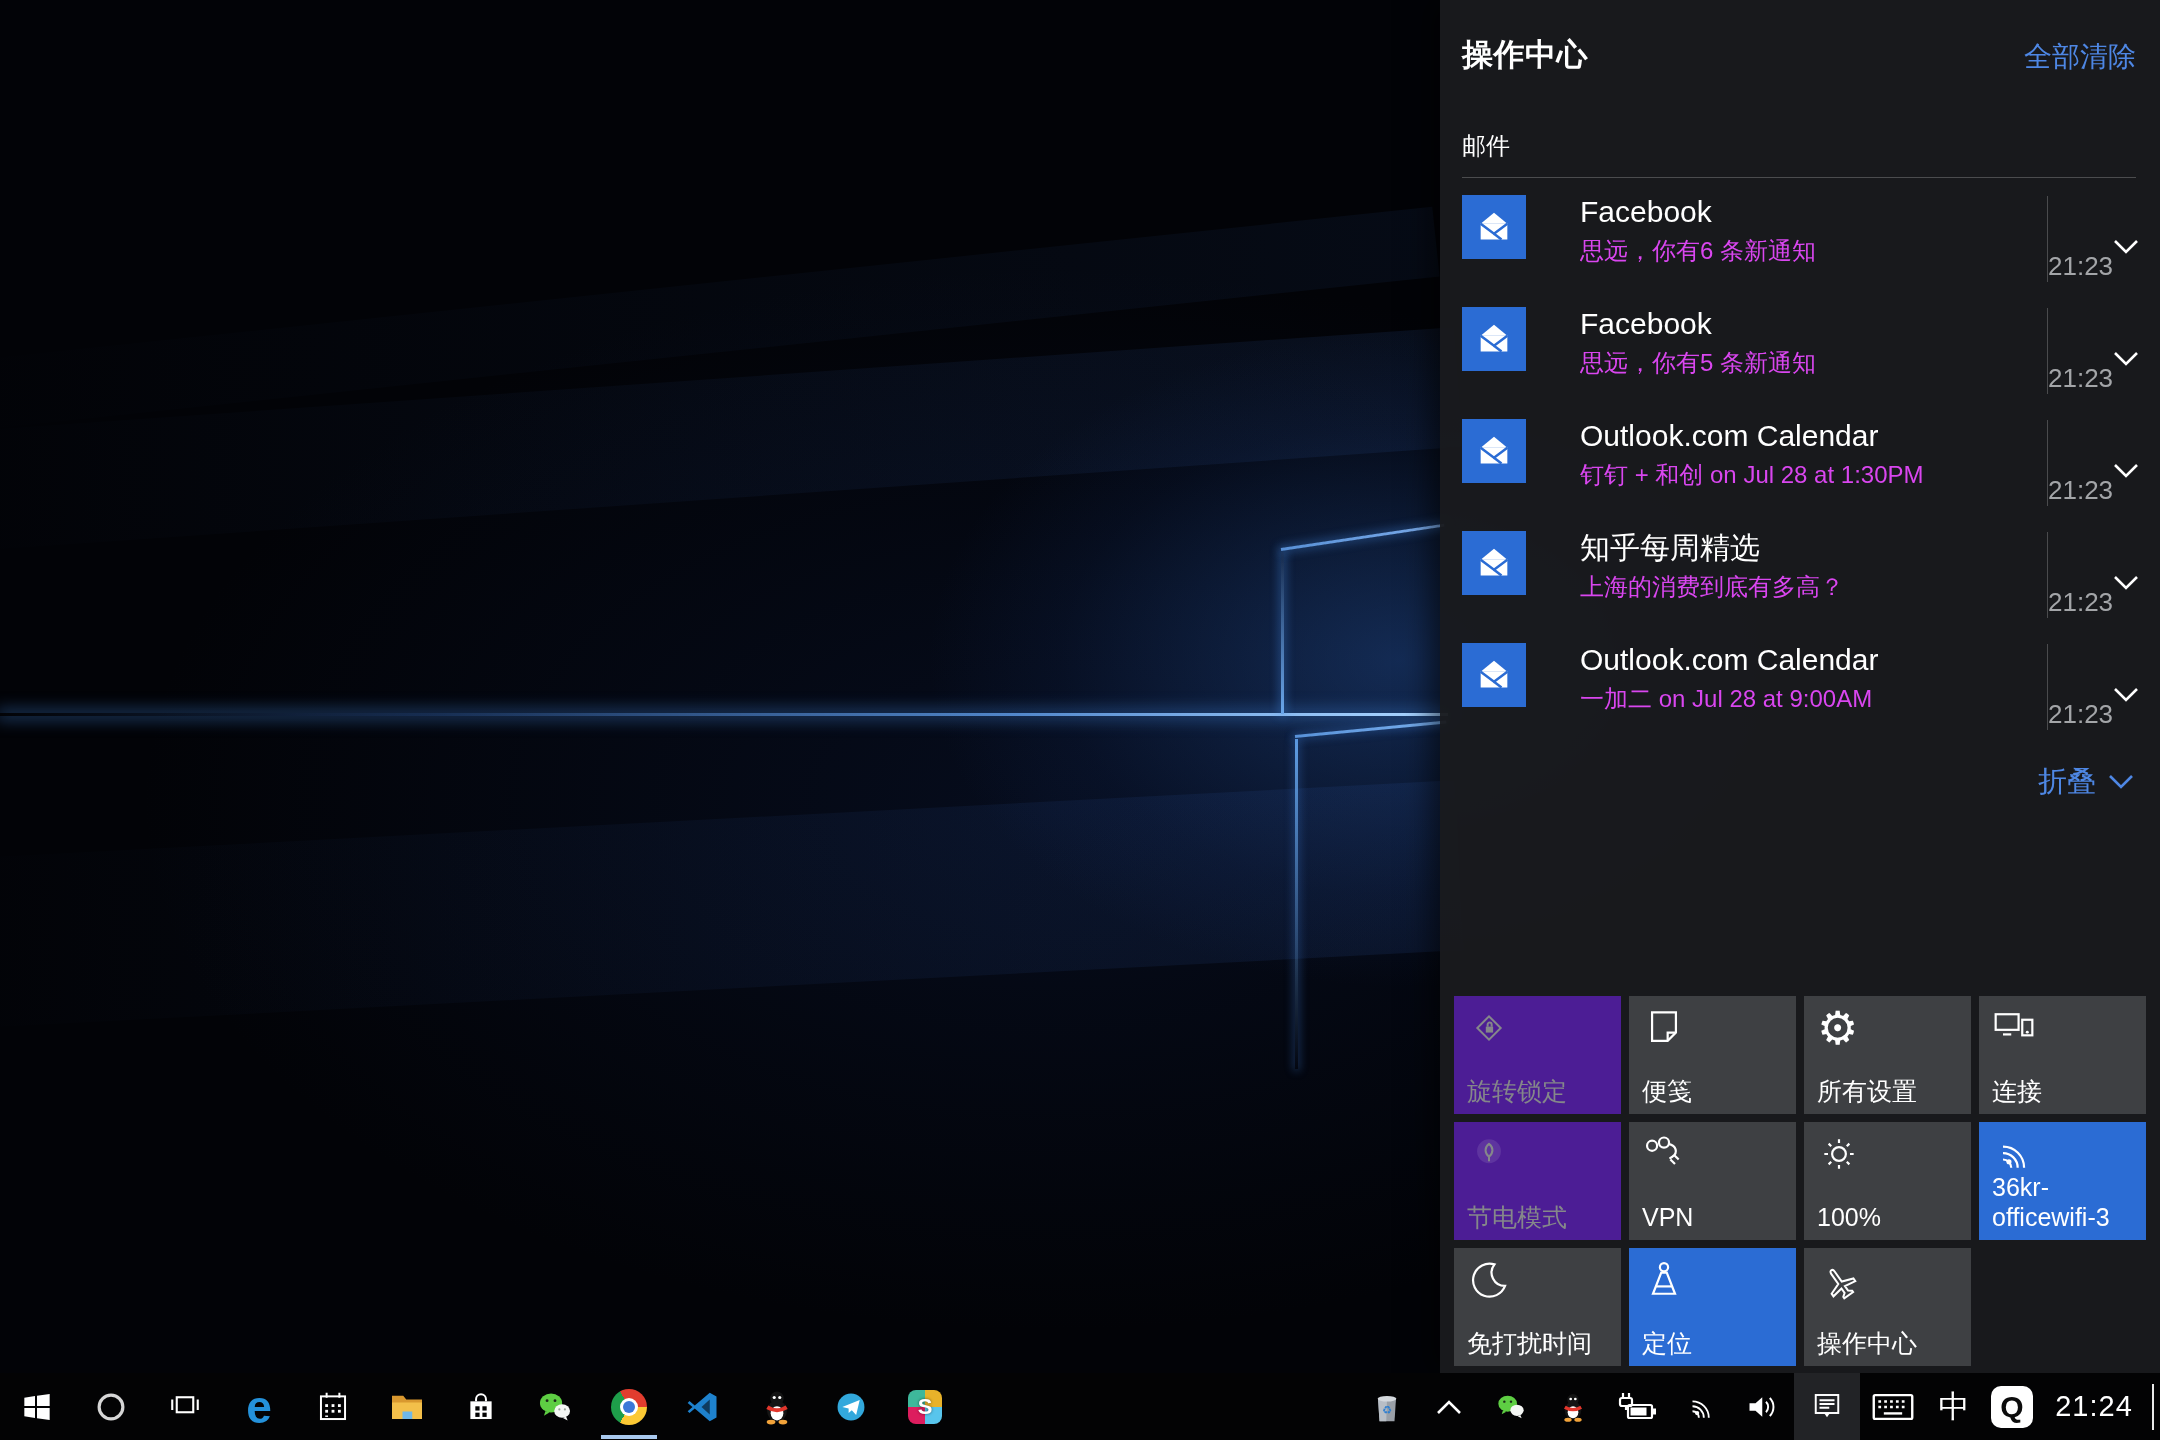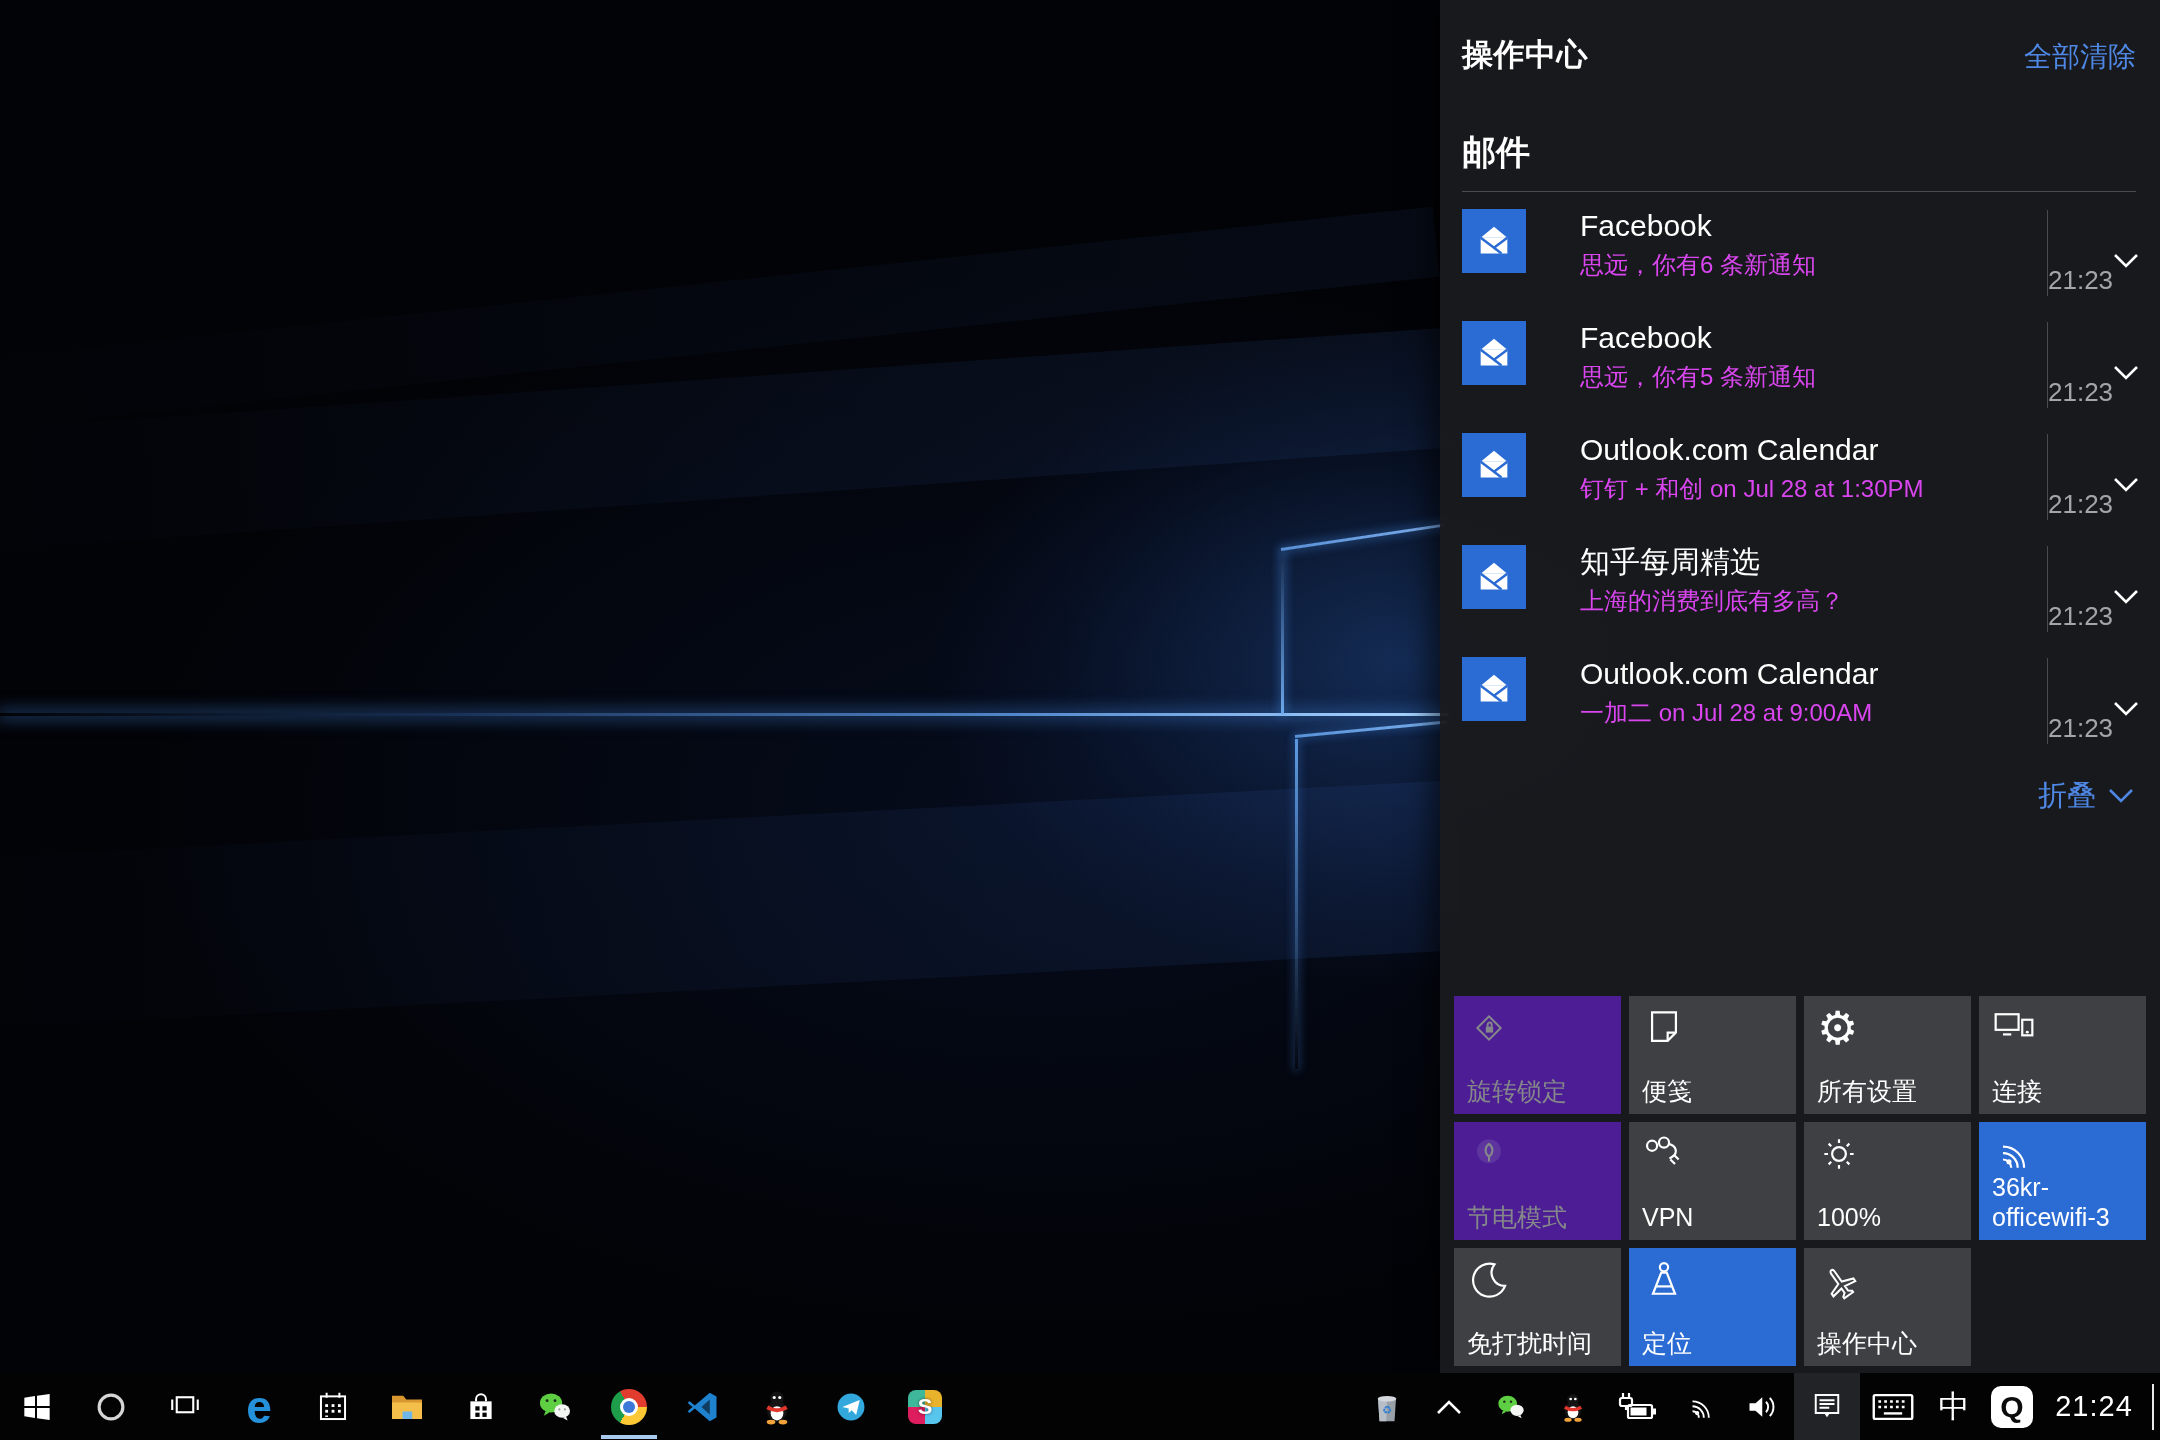--- a/index.html
+++ b/index.html
@@ -22,21 +22,21 @@
   .wp-l1{position:absolute;left:1281px;top:552px;width:3px;height:162px;background:linear-gradient(180deg,rgba(100,160,240,.12),#6aa6ea);box-shadow:0 0 10px 2px rgba(70,140,230,.40);}
   .wp-l2{position:absolute;left:1281px;top:548px;width:165px;height:3px;transform:rotate(-8.5deg);transform-origin:0 50%;background:linear-gradient(90deg,#5890d6,rgba(130,180,245,.95));box-shadow:0 0 10px 2px rgba(70,140,230,.40);}
   .wp-l3{position:absolute;left:1295px;top:739px;width:3px;height:330px;background:linear-gradient(180deg,#5e9ce2,rgba(60,110,190,0));box-shadow:0 0 9px 2px rgba(60,120,205,.35);}
   .wp-l4{position:absolute;left:1295px;top:735px;width:152px;height:3px;transform:rotate(-5.5deg);transform-origin:0 50%;background:linear-gradient(90deg,#5891d8,#7ab0ef);box-shadow:0 0 9px 2px rgba(60,120,205,.35);}
 
   
   .ac{position:absolute;top:0;right:0;width:720px;height:1373px;background:rgba(25,26,29,.96);box-shadow:-10px 0 26px rgba(0,0,0,.55);}
   .ac-head{display:flex;justify-content:space-between;align-items:flex-end;padding:34px 24px 0 22px;}
   .ac-title{font-size:31px;font-weight:bold;letter-spacing:.5px;}
   .ac-clear{font-size:28px;color:#4e87e4;cursor:pointer;}
-  .group-head{padding:54px 24px 0 22px;font-size:34px;font-weight:bold;}
+  .group-head{padding:54px 24px 0 22px;font-size:24px;font-weight:normal;}
   .ac-divider{margin:15px 24px 14px 22px;border-top:1px solid #4b4c4e;height:0;}
   .notifs{padding:0 24px 0 22px;}
   .notif{display:flex;height:100px;margin-bottom:12px;gap:32px;}
   .n-icon{width:64px;height:64px;flex:none;margin-top:3px;display:flex;align-items:center;justify-content:center;}
   .n-body{flex:1;padding-left:22px;min-width:0;}
   .n-title{font-size:30px;line-height:40px;font-weight:400;white-space:nowrap;overflow:hidden;}
   .n-sub{font-size:24px;line-height:38px;color:#d946ef;white-space:nowrap;overflow:hidden;}
   .n-right{flex:none;width:88px;margin-top:4px;height:86px;border-left:1px solid #4a4b4d;display:flex;flex-direction:row;align-items:flex-end;}
   .n-time{font-size:26px;color:#a3a5a8;line-height:32px;padding-top:2px;}
   .n-exp{align-self:center;margin-top:16px;cursor:pointer;}

